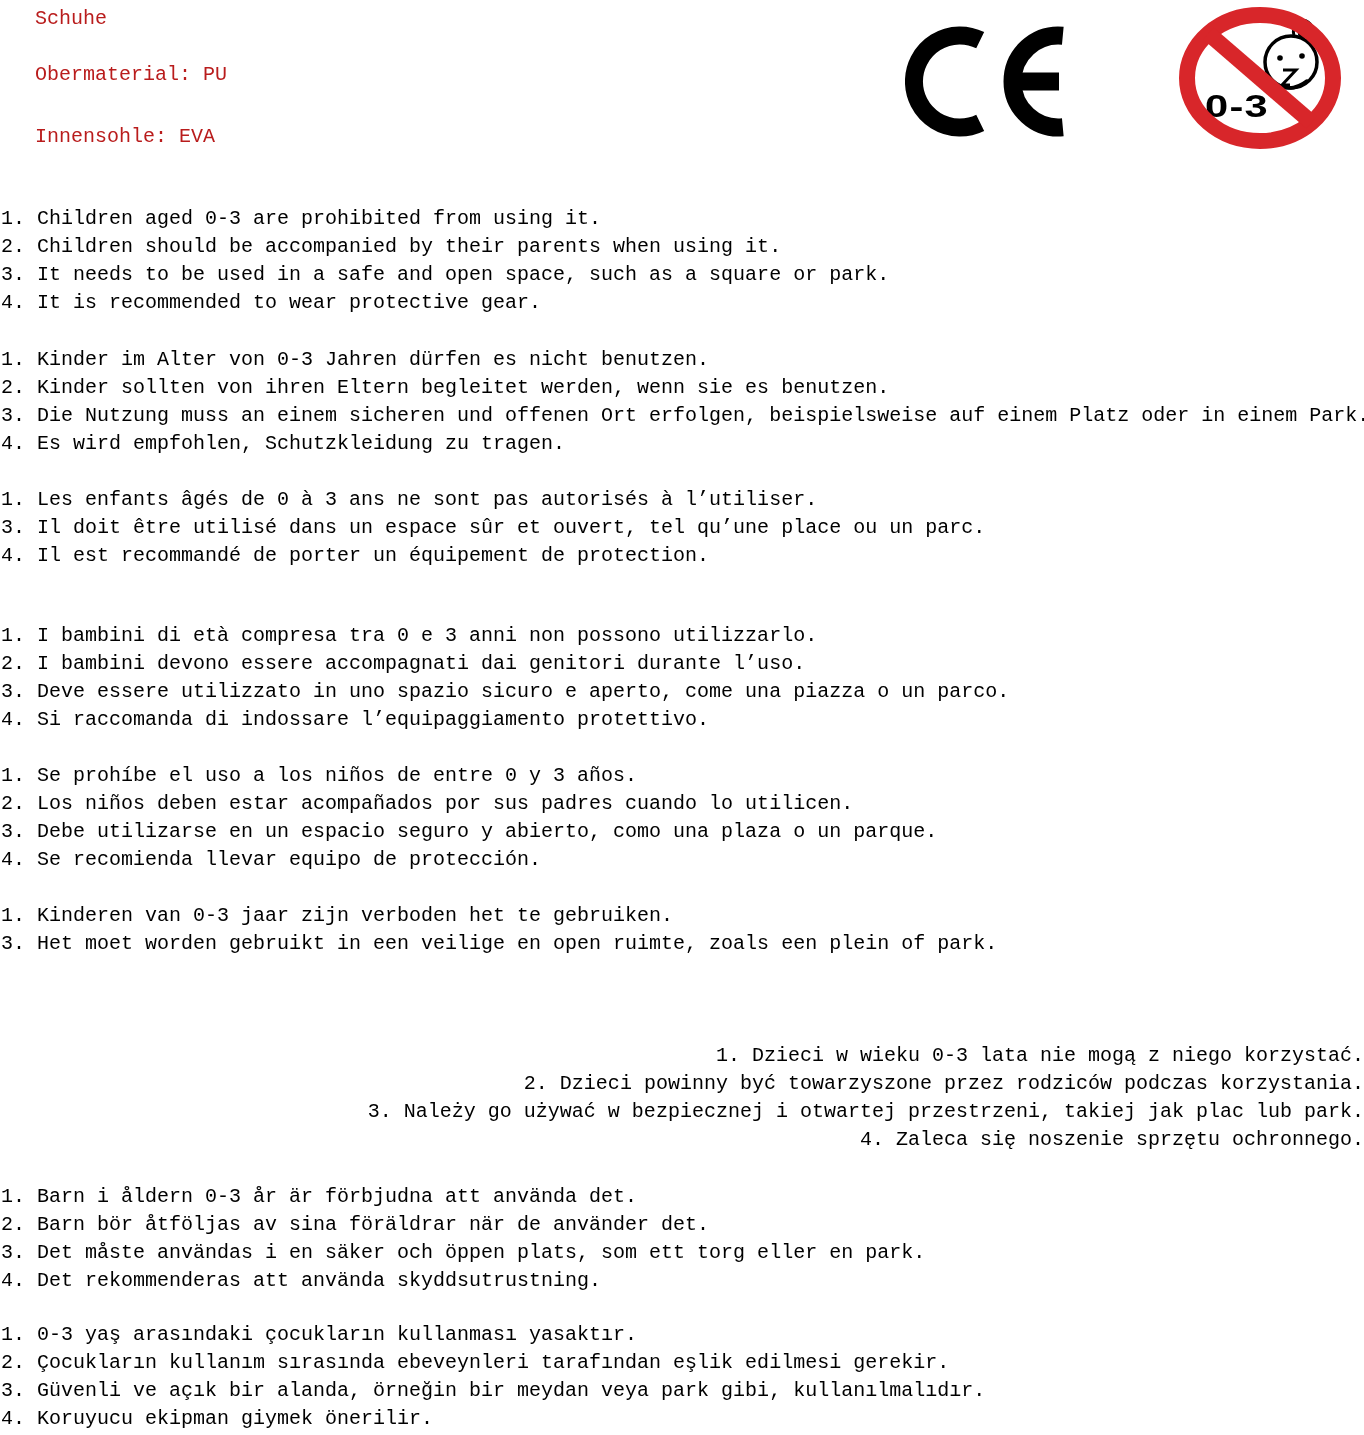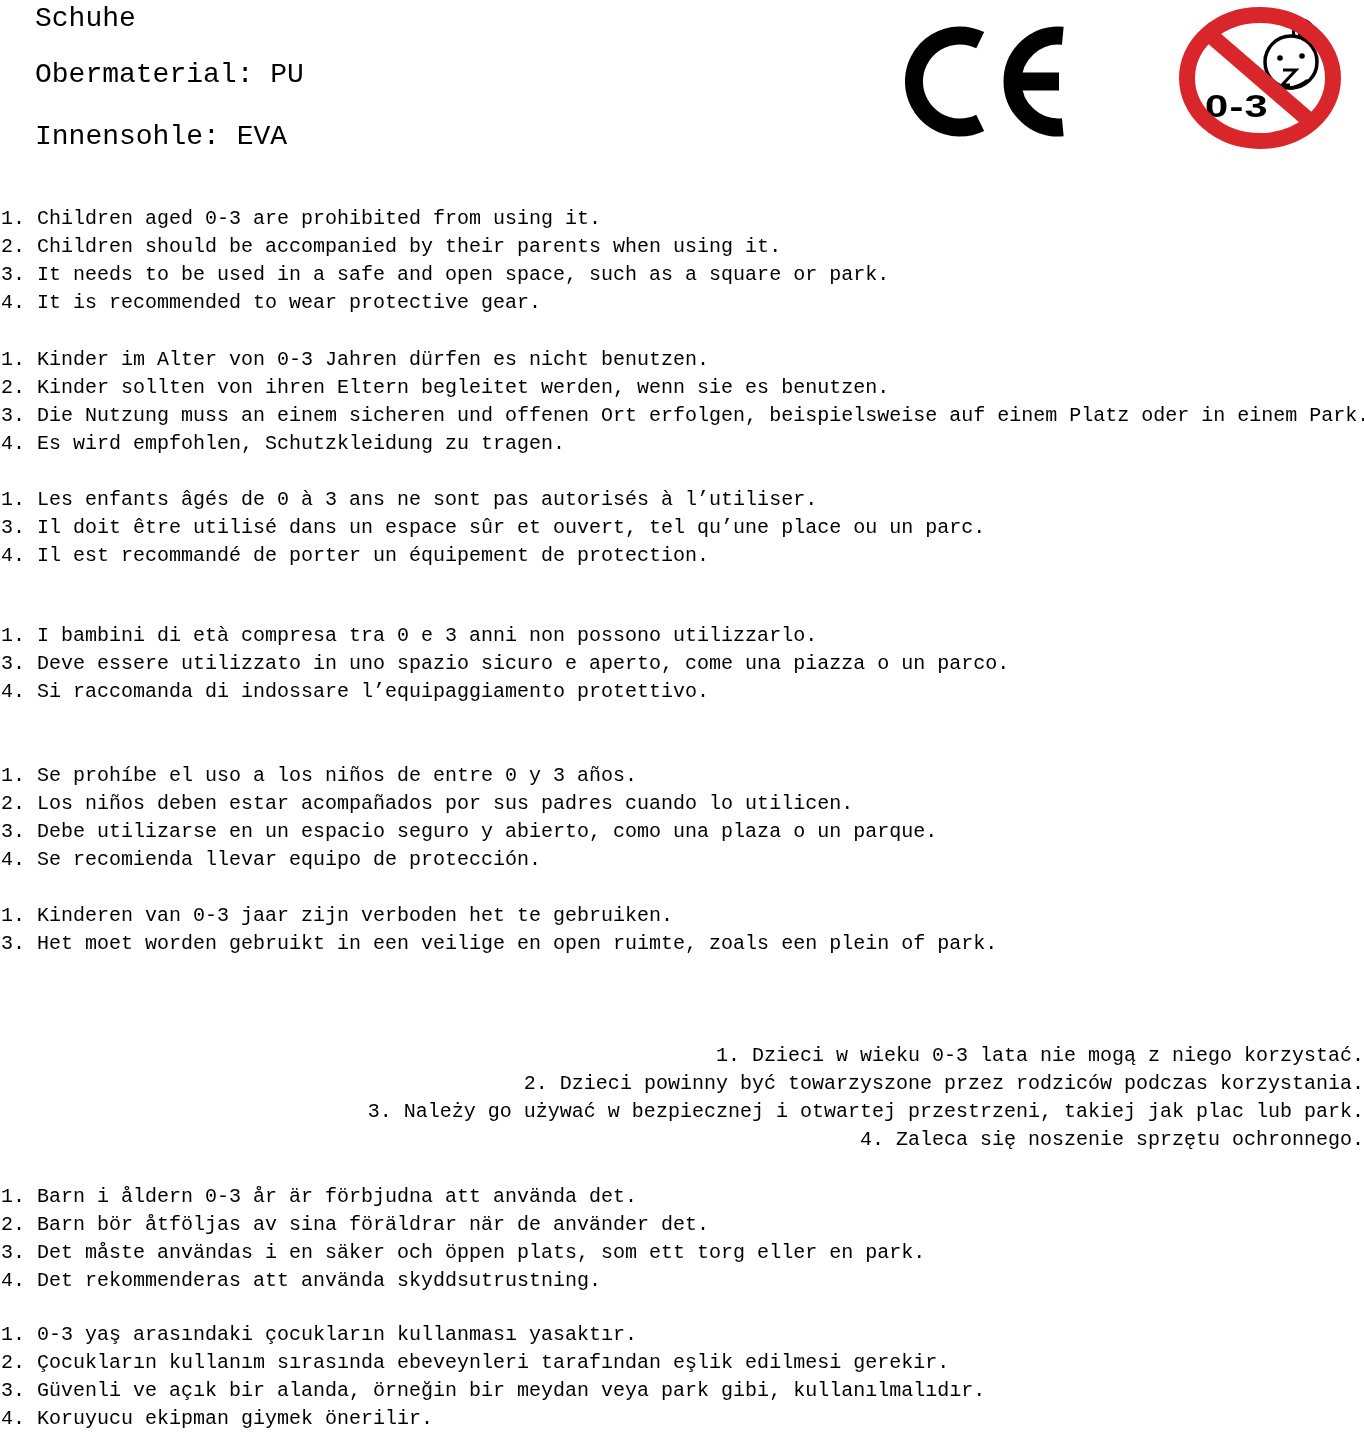--- a/index.html
+++ b/index.html
@@ -6,22 +6,22 @@
   .page{
     position:relative;
     width:1364px;height:1435px;
     background:#ffffff;
     overflow:hidden;
     font-family:"Liberation Mono","DejaVu Sans Mono",monospace;
     color:#000;
   }
   .hdr-line{
     position:absolute;left:35px;
-    font-size:28px;line-height:34px;
-    white-space:pre;color:#000000;
+    font-size:20px;line-height:34px;
+    white-space:pre;color:#b91c1c;
   }
   .hdr-product{top:2px;}
   .hdr-upper{top:58px;}
   .hdr-insole{top:120px;}
 
   .lang-block{position:absolute;left:1px;right:0;}
   .iline{
     font-size:20px;line-height:28px;
     white-space:pre;color:#000000;
   }
@@ -83,20 +83,21 @@
   </div>
 
   <div class="lang-block b2">
     <div class="iline">1. Les enfants âgés de 0 à 3 ans ne sont pas autorisés à l’utiliser.</div>
     <div class="iline">3. Il doit être utilisé dans un espace sûr et ouvert, tel qu’une place ou un parc.</div>
     <div class="iline">4. Il est recommandé de porter un équipement de protection.</div>
   </div>
 
   <div class="lang-block b3">
     <div class="iline">1. I bambini di età compresa tra 0 e 3 anni non possono utilizzarlo.</div>
+    <div class="iline">2. I bambini devono essere accompagnati dai genitori durante l’uso.</div>
     <div class="iline">3. Deve essere utilizzato in uno spazio sicuro e aperto, come una piazza o un parco.</div>
     <div class="iline">4. Si raccomanda di indossare l’equipaggiamento protettivo.</div>
   </div>
 
   <div class="lang-block b4">
     <div class="iline">1. Se prohíbe el uso a los niños de entre 0 y 3 años.</div>
     <div class="iline">2. Los niños deben estar acompañados por sus padres cuando lo utilicen.</div>
     <div class="iline">3. Debe utilizarse en un espacio seguro y abierto, como una plaza o un parque.</div>
     <div class="iline">4. Se recomienda llevar equipo de protección.</div>
   </div>

